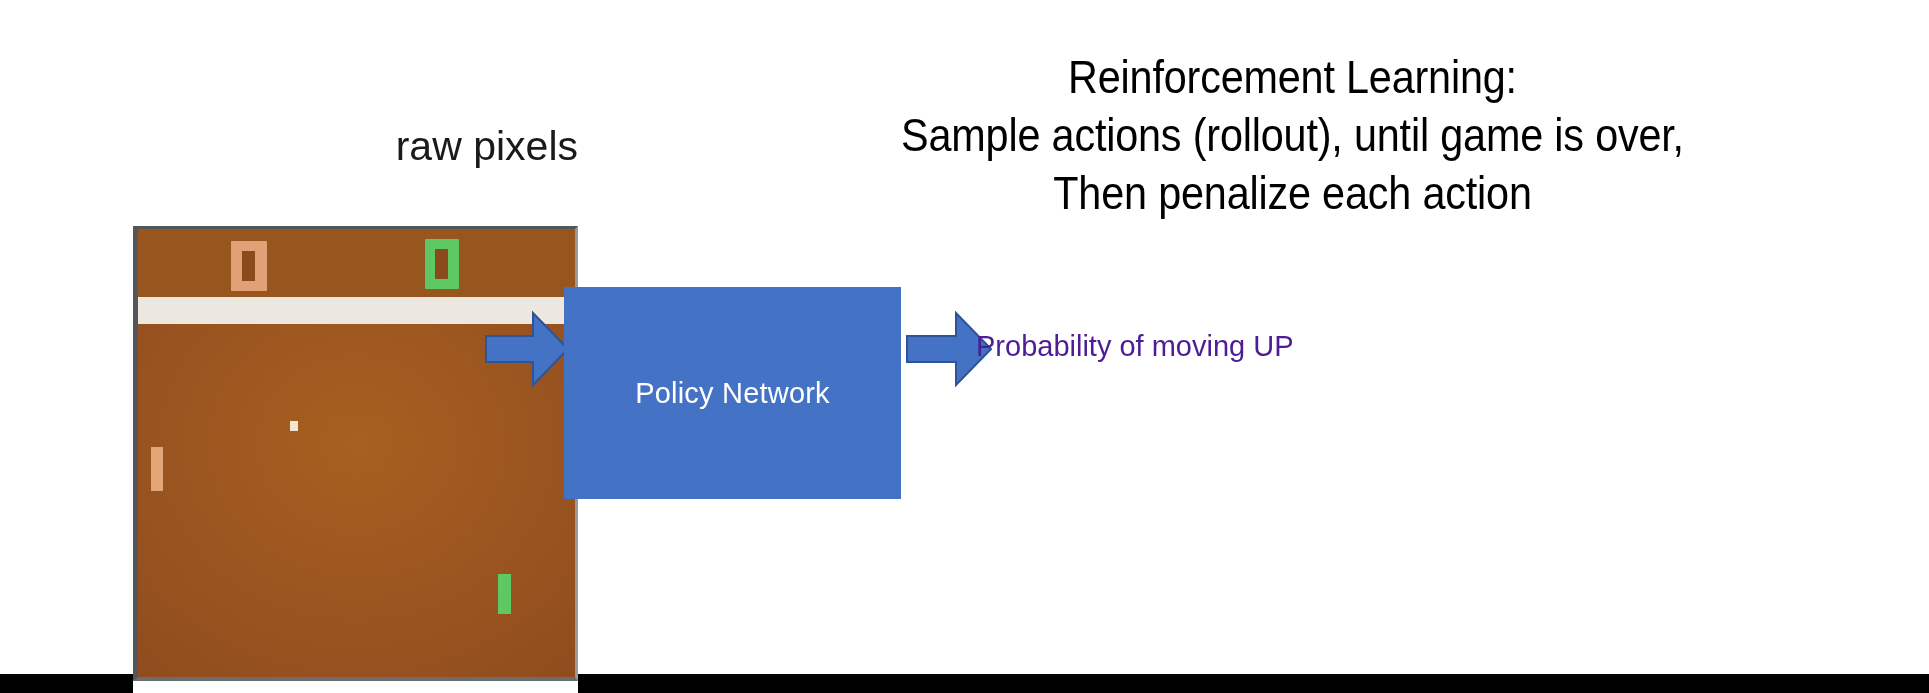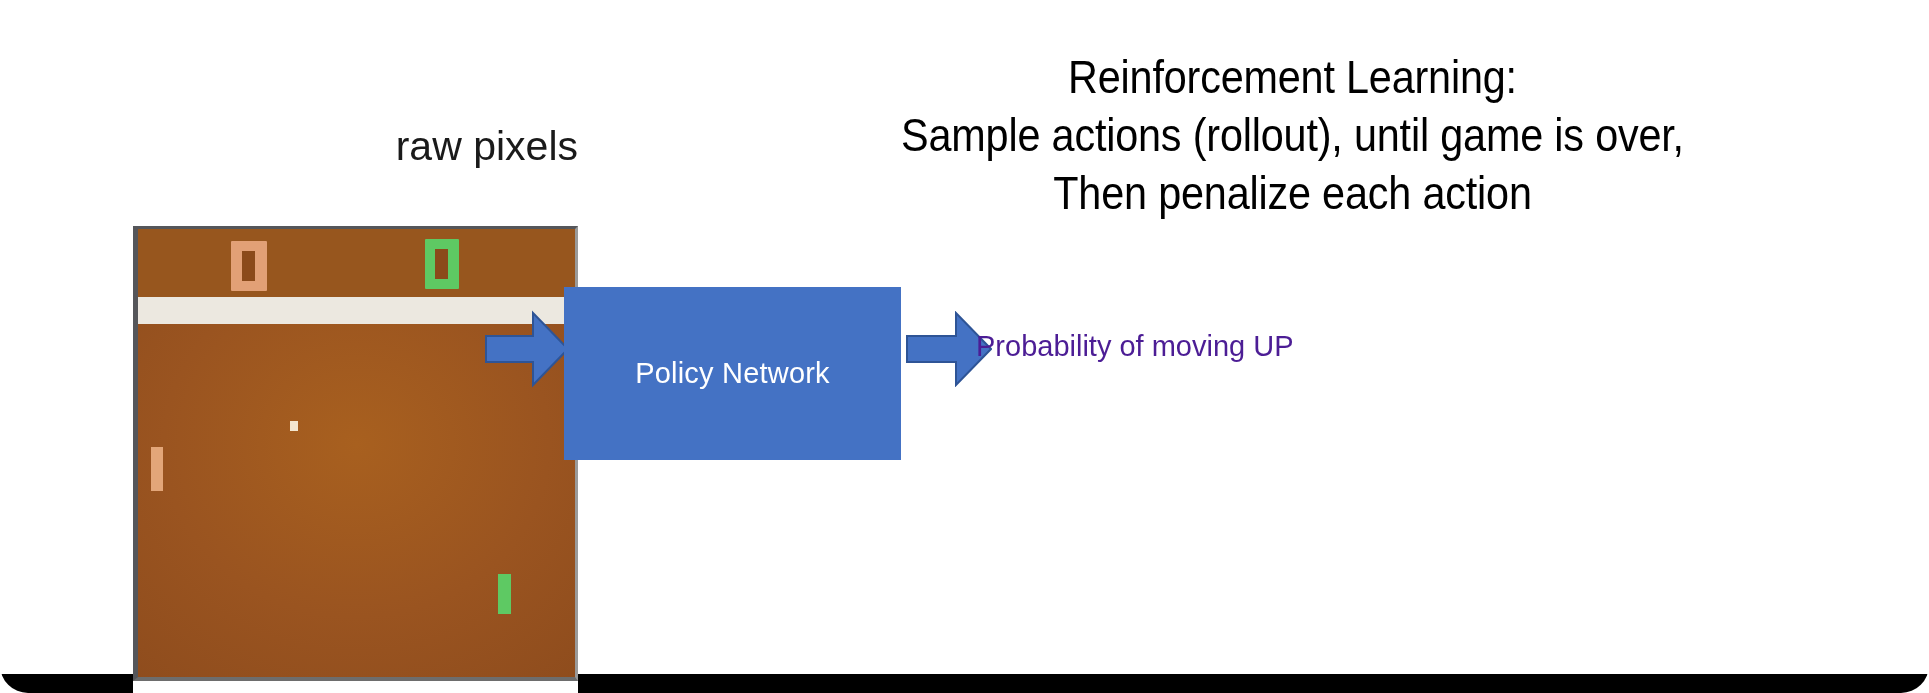--- a/index.html
+++ b/index.html
@@ -9,21 +9,20 @@
   }
   body {
     font-family: "Liberation Sans", sans-serif;
   }
   #slide {
     position: relative;
     width: 1929px;
     height: 693px;
     background: #ffffff;
     overflow: hidden;
-    border-radius: 28px;
   }
 
   
   .heading {
     position: absolute;
     left: 660px;
     top: 48px;
     width: 1265px;
     text-align: center;
     color: #000000;
@@ -150,21 +149,21 @@
     background: #4472c4;
   }
   .arrow svg { display: block; }
 
   
   .policy-box {
     position: absolute;
     left: 564px;
     top: 287px;
     width: 337px;
-    height: 173px;
+    height: 212px;
     background: #4472c4;
     display: flex;
     align-items: center;
     justify-content: center;
   }
   .policy-box-label {
     color: #ffffff;
     font-size: 29px;
     font-family: "Liberation Sans", sans-serif;
     letter-spacing: 0.2px;

